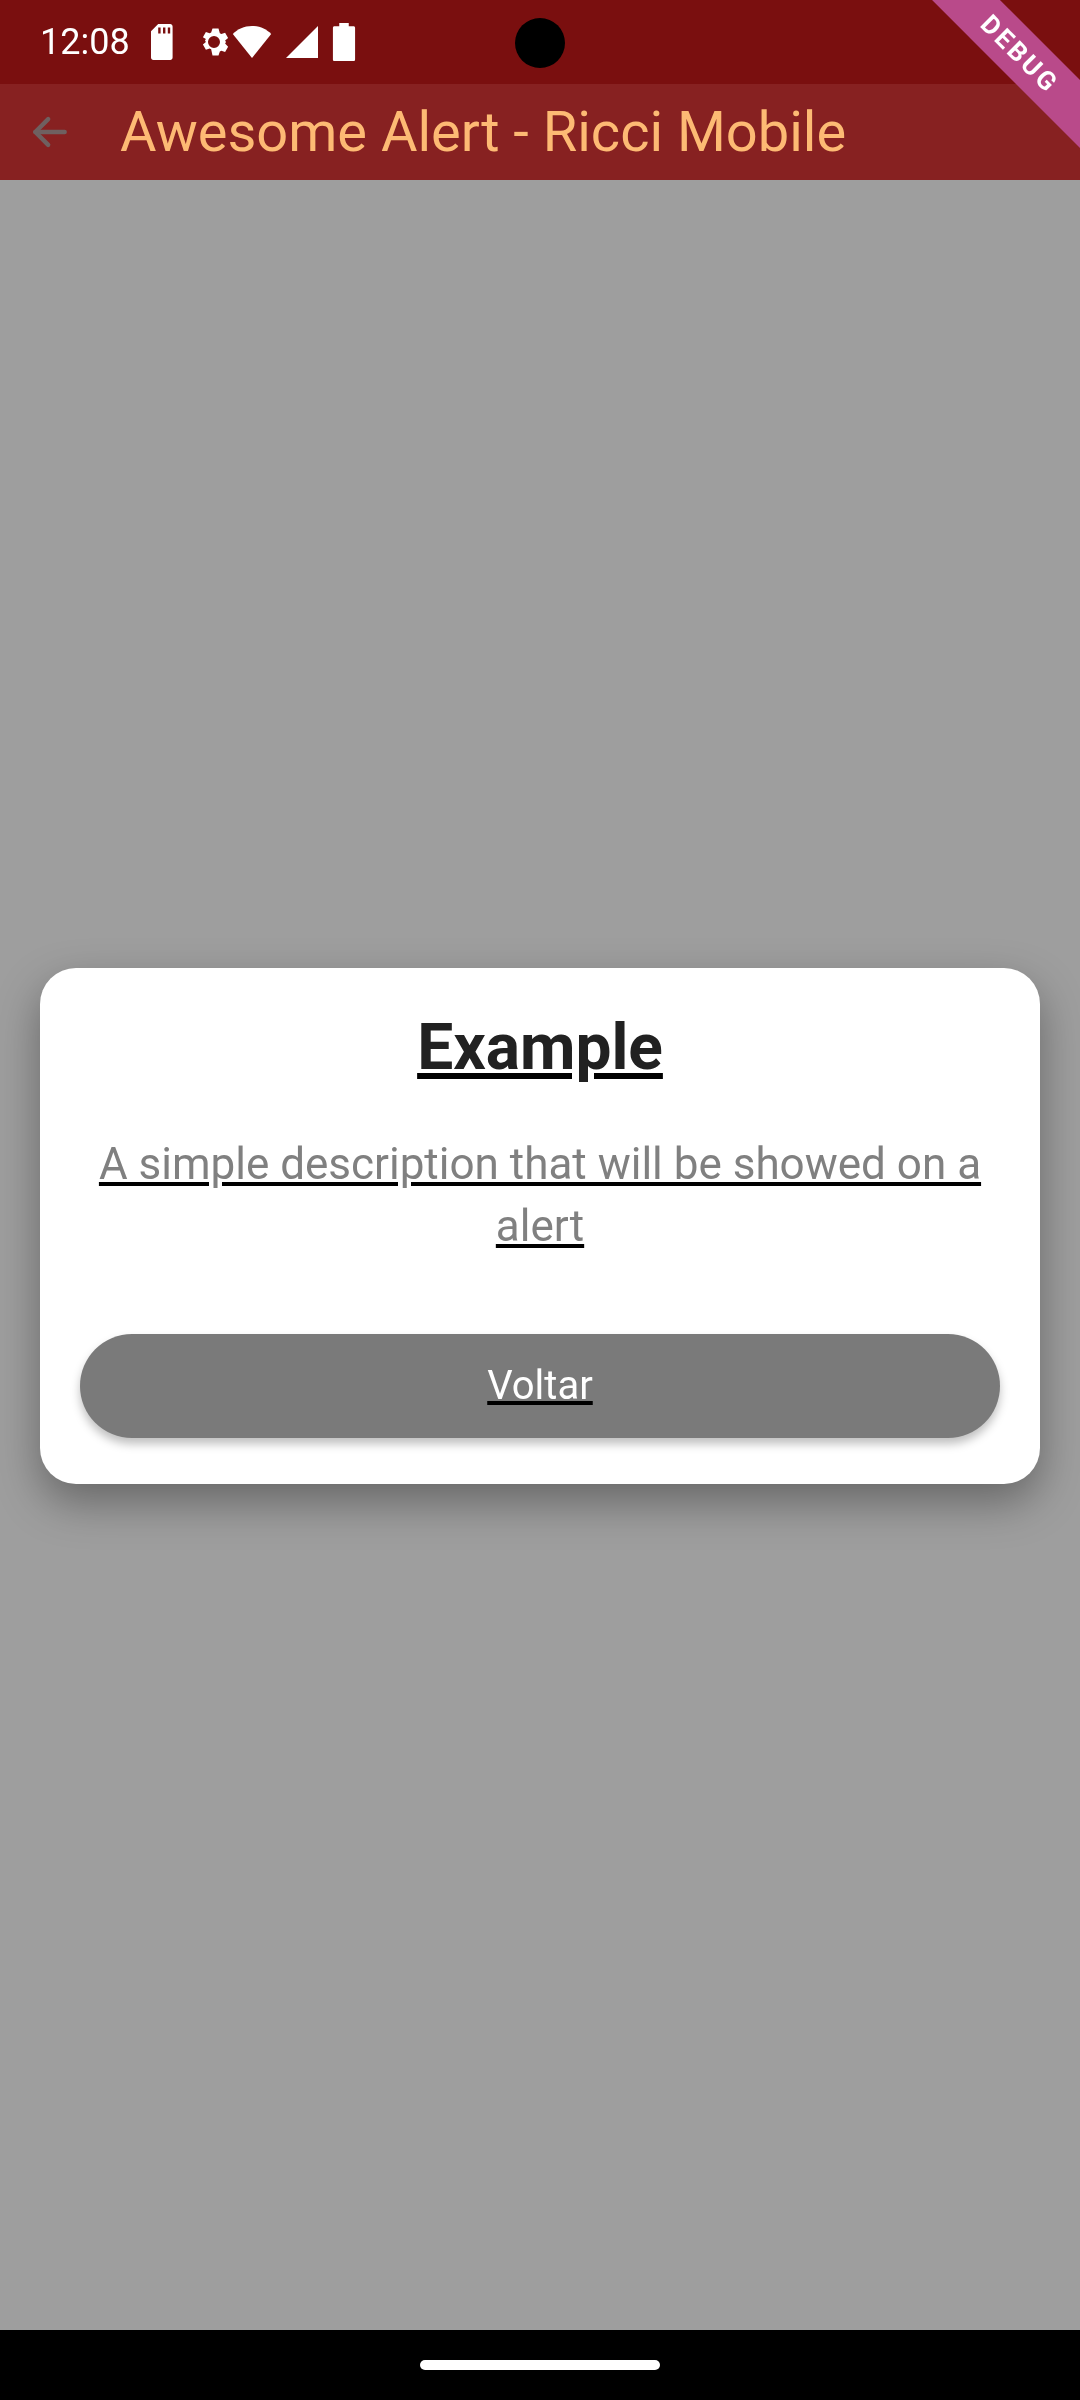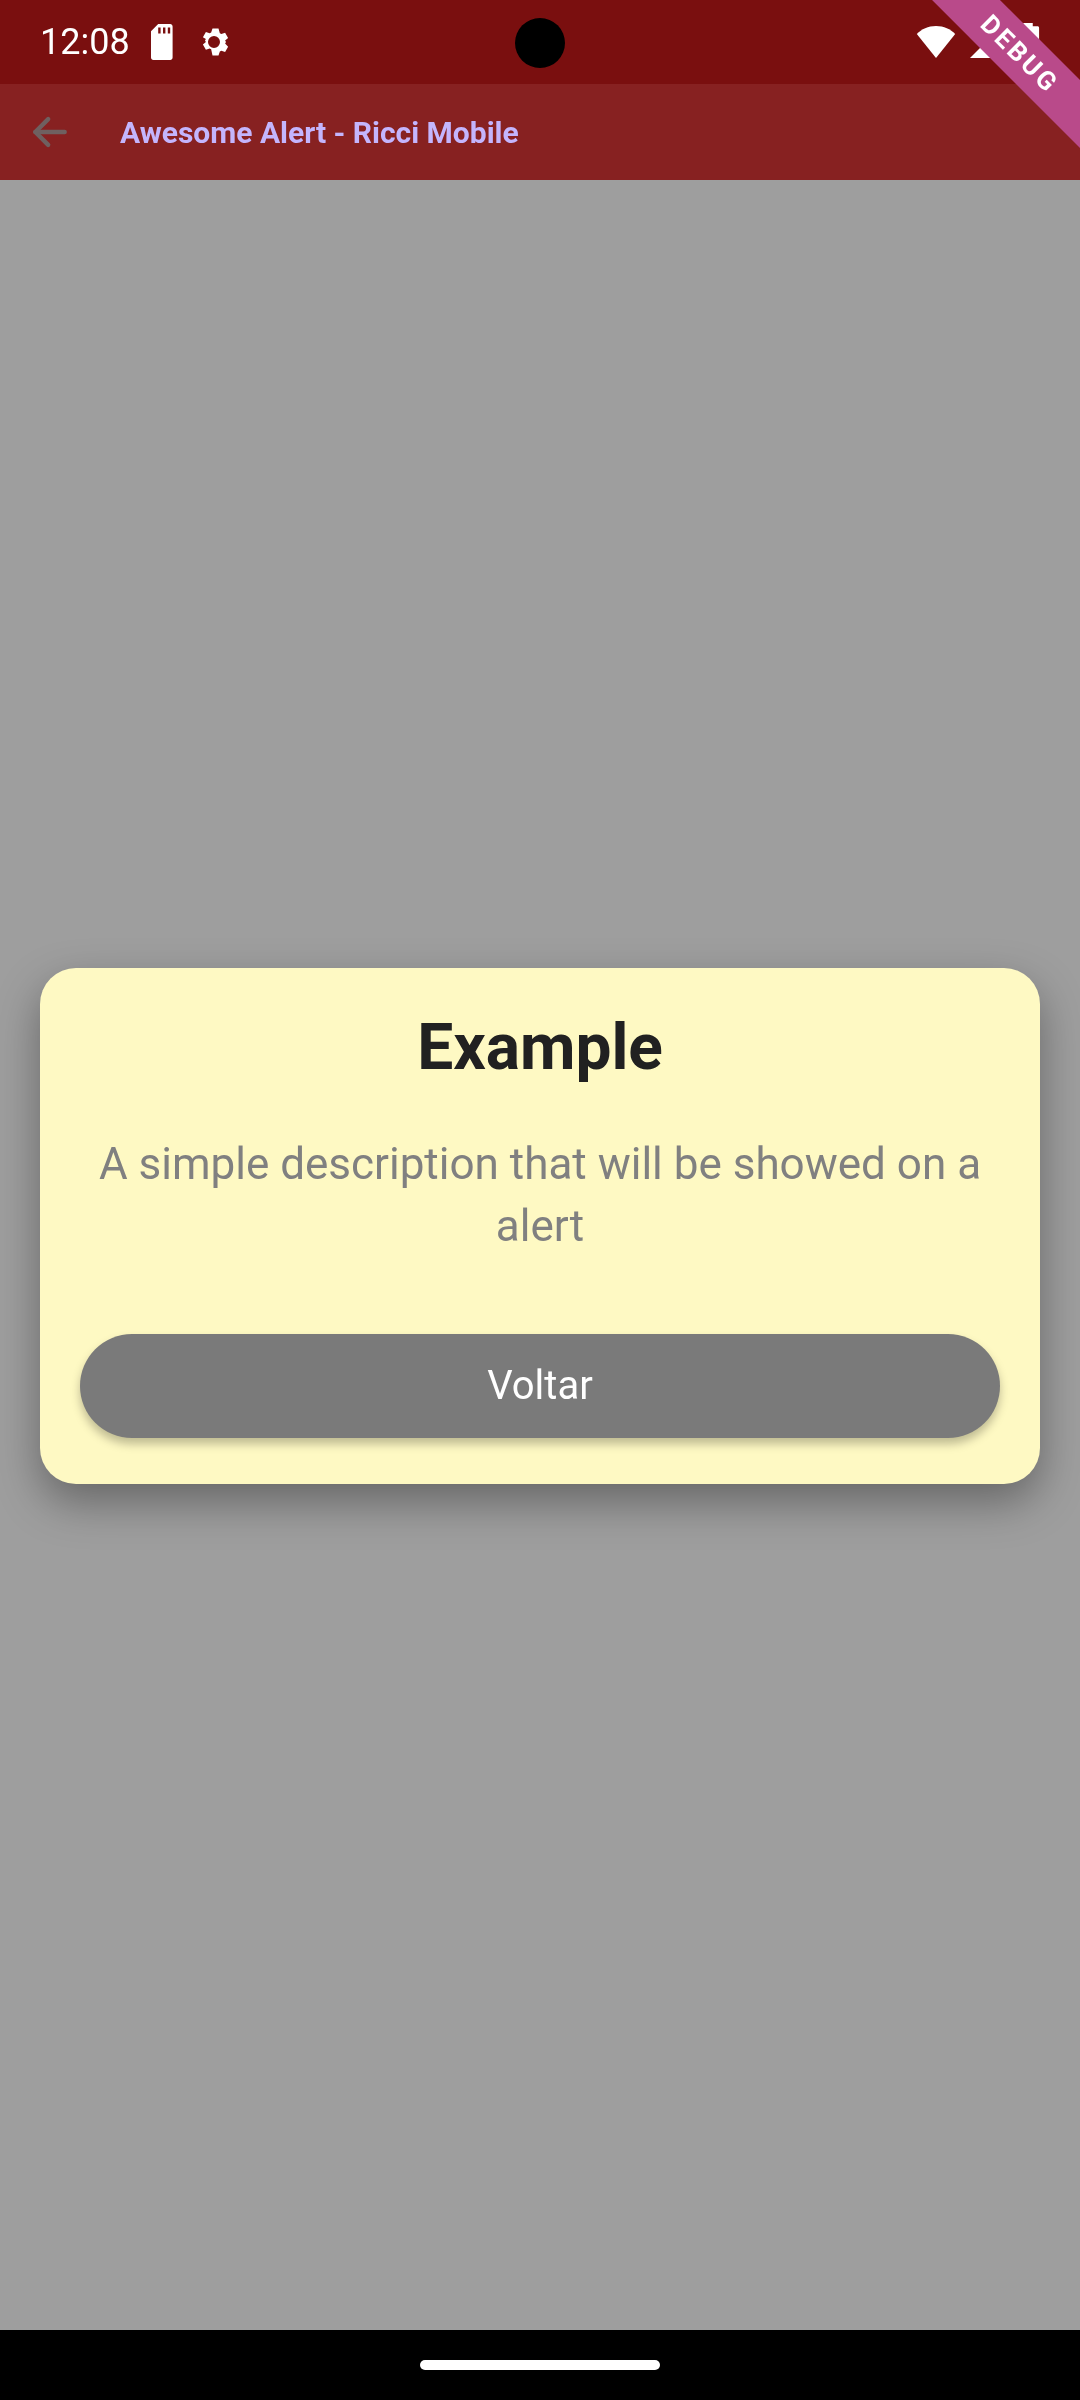--- a/index.html
+++ b/index.html
@@ -20,21 +20,21 @@
     
     .status-bar {
       position: absolute;
       top: 0;
       left: 0;
       right: 0;
       height: 84px;
       background: #7a0f0f;
       display: flex;
       align-items: center;
-      justify-content: space-between;
+      justify-content: flex-start;
       padding: 0 40px;
       z-index: 1;
     }
 
     .status-left {
       display: flex;
       align-items: center;
       gap: 18px;
       color: #fff;
       font-size: 36px;
@@ -91,23 +91,23 @@
       padding: 0 28px;
       z-index: 1;
     }
 
     .back-icon {
       color: #c88282;
       margin-right: 48px;
     }
 
     .app-title {
-      color: #c4b5fd;
-      font-size: 30px;
-      font-weight: 700;
+      color: #fdba74;
+      font-size: 56px;
+      font-weight: 400;
     }
 
     
     .content-bg {
       position: absolute;
       top: 180px;
       left: 0;
       right: 0;
       bottom: 70px;
       background: #9e9e9e;
@@ -122,25 +122,26 @@
       z-index: 5;
     }
 
     
     .dialog {
       position: absolute;
       top: 968px;
       left: 40px;
       right: 376px;
       width: 1000px;
-      background: #fef9c3;
+      background: #ffffff;
       border-radius: 36px;
       padding: 42px 40px 46px 40px;
       box-shadow: 0 18px 44px rgba(0,0,0,0.35);
       z-index: 10;
+      text-decoration: underline;
     }
 
     .dialog-title {
       font-size: 64px;
       font-weight: 700;
       color: #212121;
       text-align: center;
       margin-bottom: 48px;
     }
 

